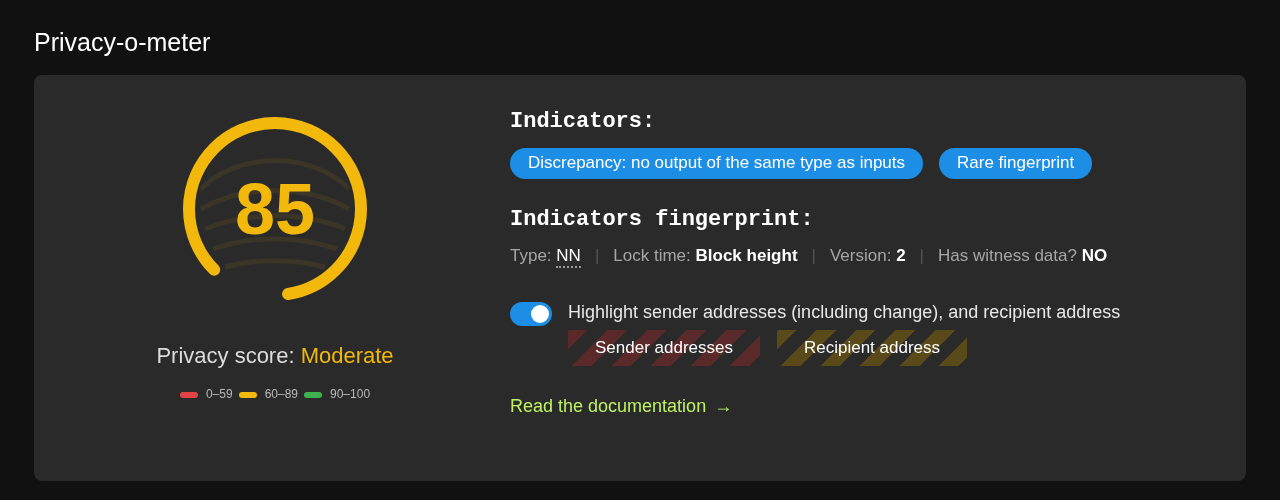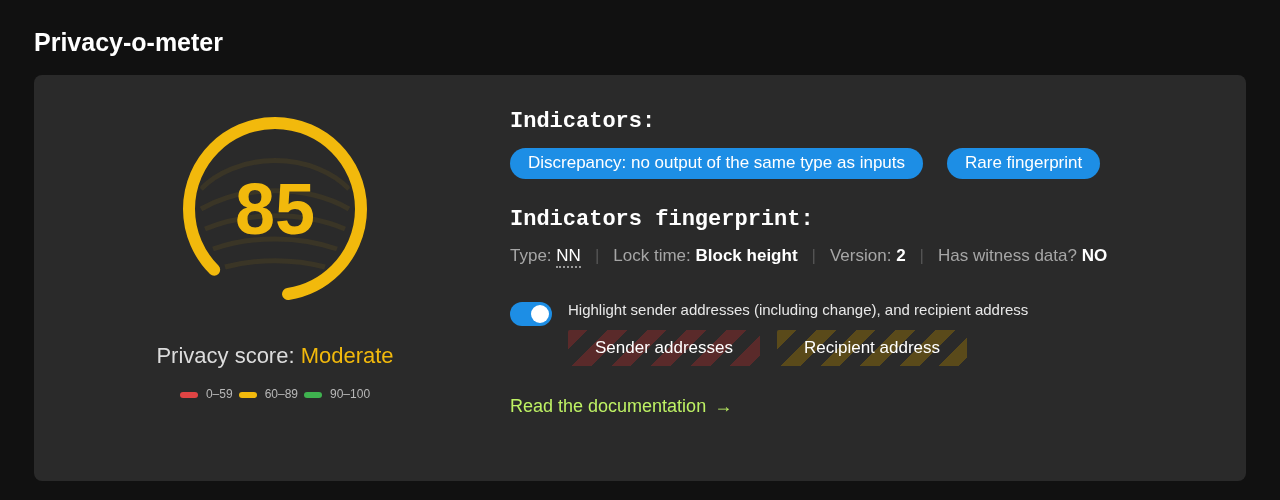--- a/index.html
+++ b/index.html
@@ -9,21 +9,21 @@
     background: #111111;
     font-family: "Segoe UI", "Helvetica Neue", Arial, sans-serif;
     color: #e8e8e8;
     overflow: hidden;
   }
   .page {
     padding: 28px 34px 0 34px;
   }
   .title {
     font-size: 25px;
-    font-weight: 700;
+    font-weight: 400;
     color: #ffffff;
     margin-bottom: 18px;
   }
   .panel {
     background: #2a2a2a;
     border-radius: 8px;
     padding: 28px 26px 26px 26px;
     display: flex;
     gap: 20px;
     height: 406px;
@@ -81,21 +81,21 @@
     flex-direction: column;
     padding-top: 6px;
   }
   .sect-head {
     font-size: 22px;
     font-weight: 700;
     color: #ffffff;
     margin-bottom: 14px;
     font-family: Liberation Mono, monospace;
   }
-  .chips { display:flex; gap:24px; margin-bottom: 28px; flex-wrap:wrap;}
+  .chips { display:flex; gap:16px; margin-bottom: 28px; flex-wrap:wrap;}
   .chip {
     background:#1d8ee5;
     color:#ffffff;
     padding: 5px 18px 6px 18px;
     border-radius: 999px;
     font-size: 17px;
     cursor: pointer;
   }
   .fp-row {
     color:#a6a6a6;
@@ -128,21 +128,21 @@
     cursor:pointer;
     margin-top:2px;
   }
   .toggle .knob {
     position:absolute;
     width:18px; height:18px;
     border-radius:50%;
     background:#fff;
     top:3px; right:3px;
   }
-  .toggle-text { color:#e8e8e8; font-size:15px; line-height:1.35; }
+  .toggle-text { color:#e8e8e8; font-size:18px; line-height:1.35; }
   .stripe-row {
     display:flex; gap:17px; margin-left: 58px; margin-bottom: 30px;
   }
   .stripe {
     height: 36px;
     display:flex; align-items:center; justify-content:center;
     color:#fff; font-size:17px;
     border-radius:2px;
     padding: 0 16px;
   }

